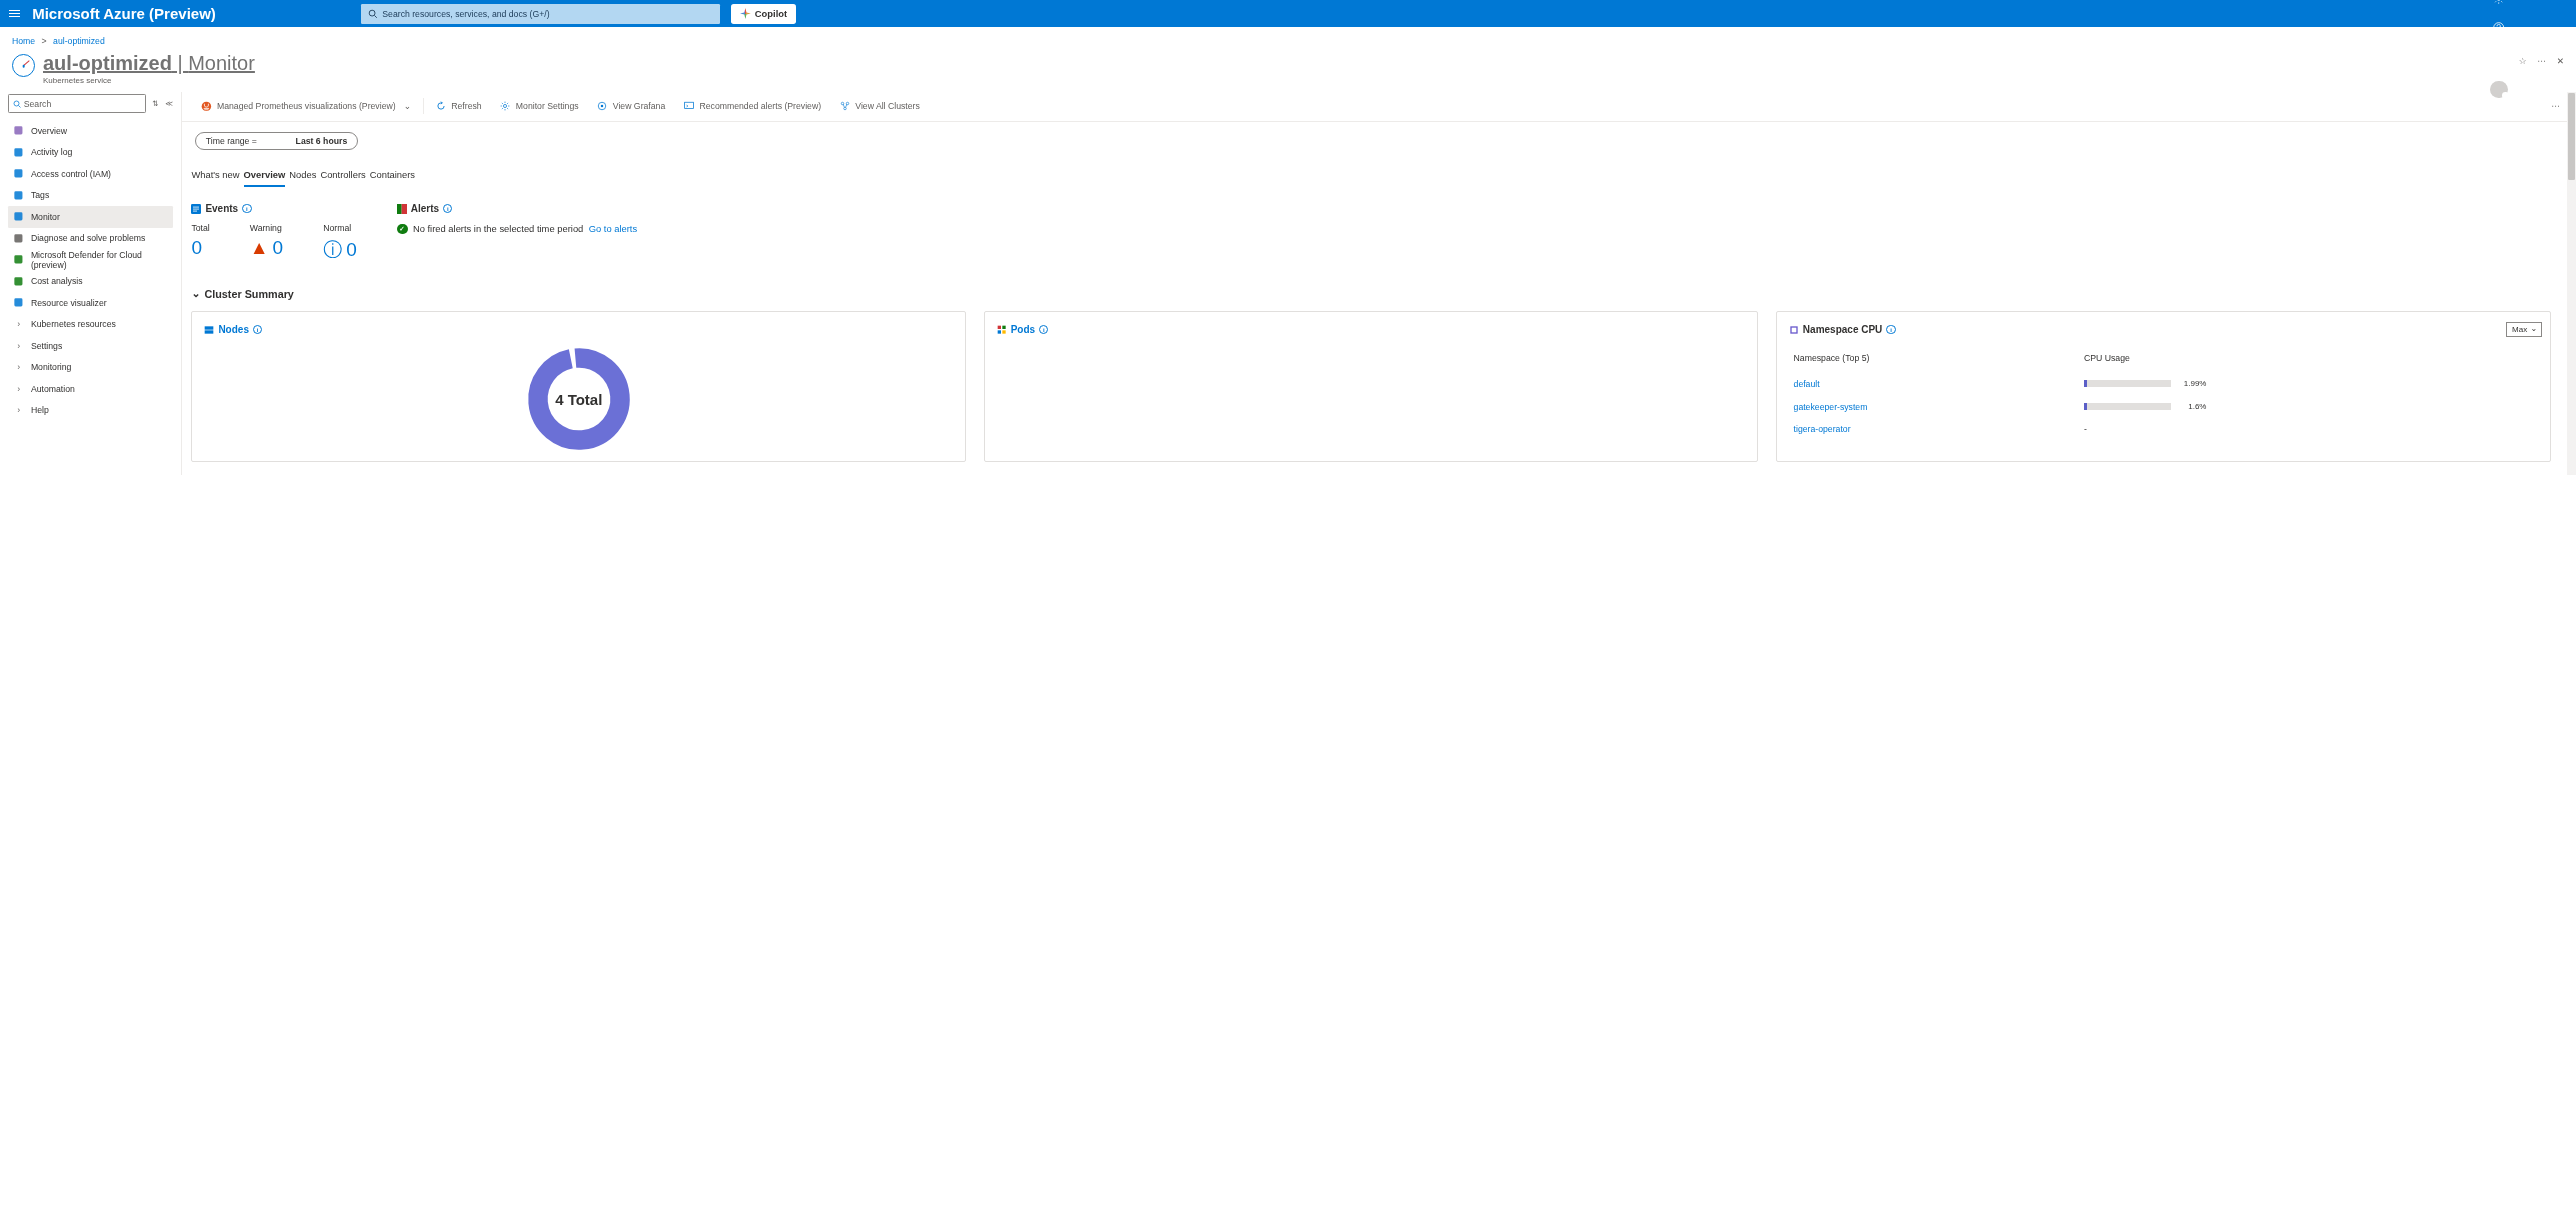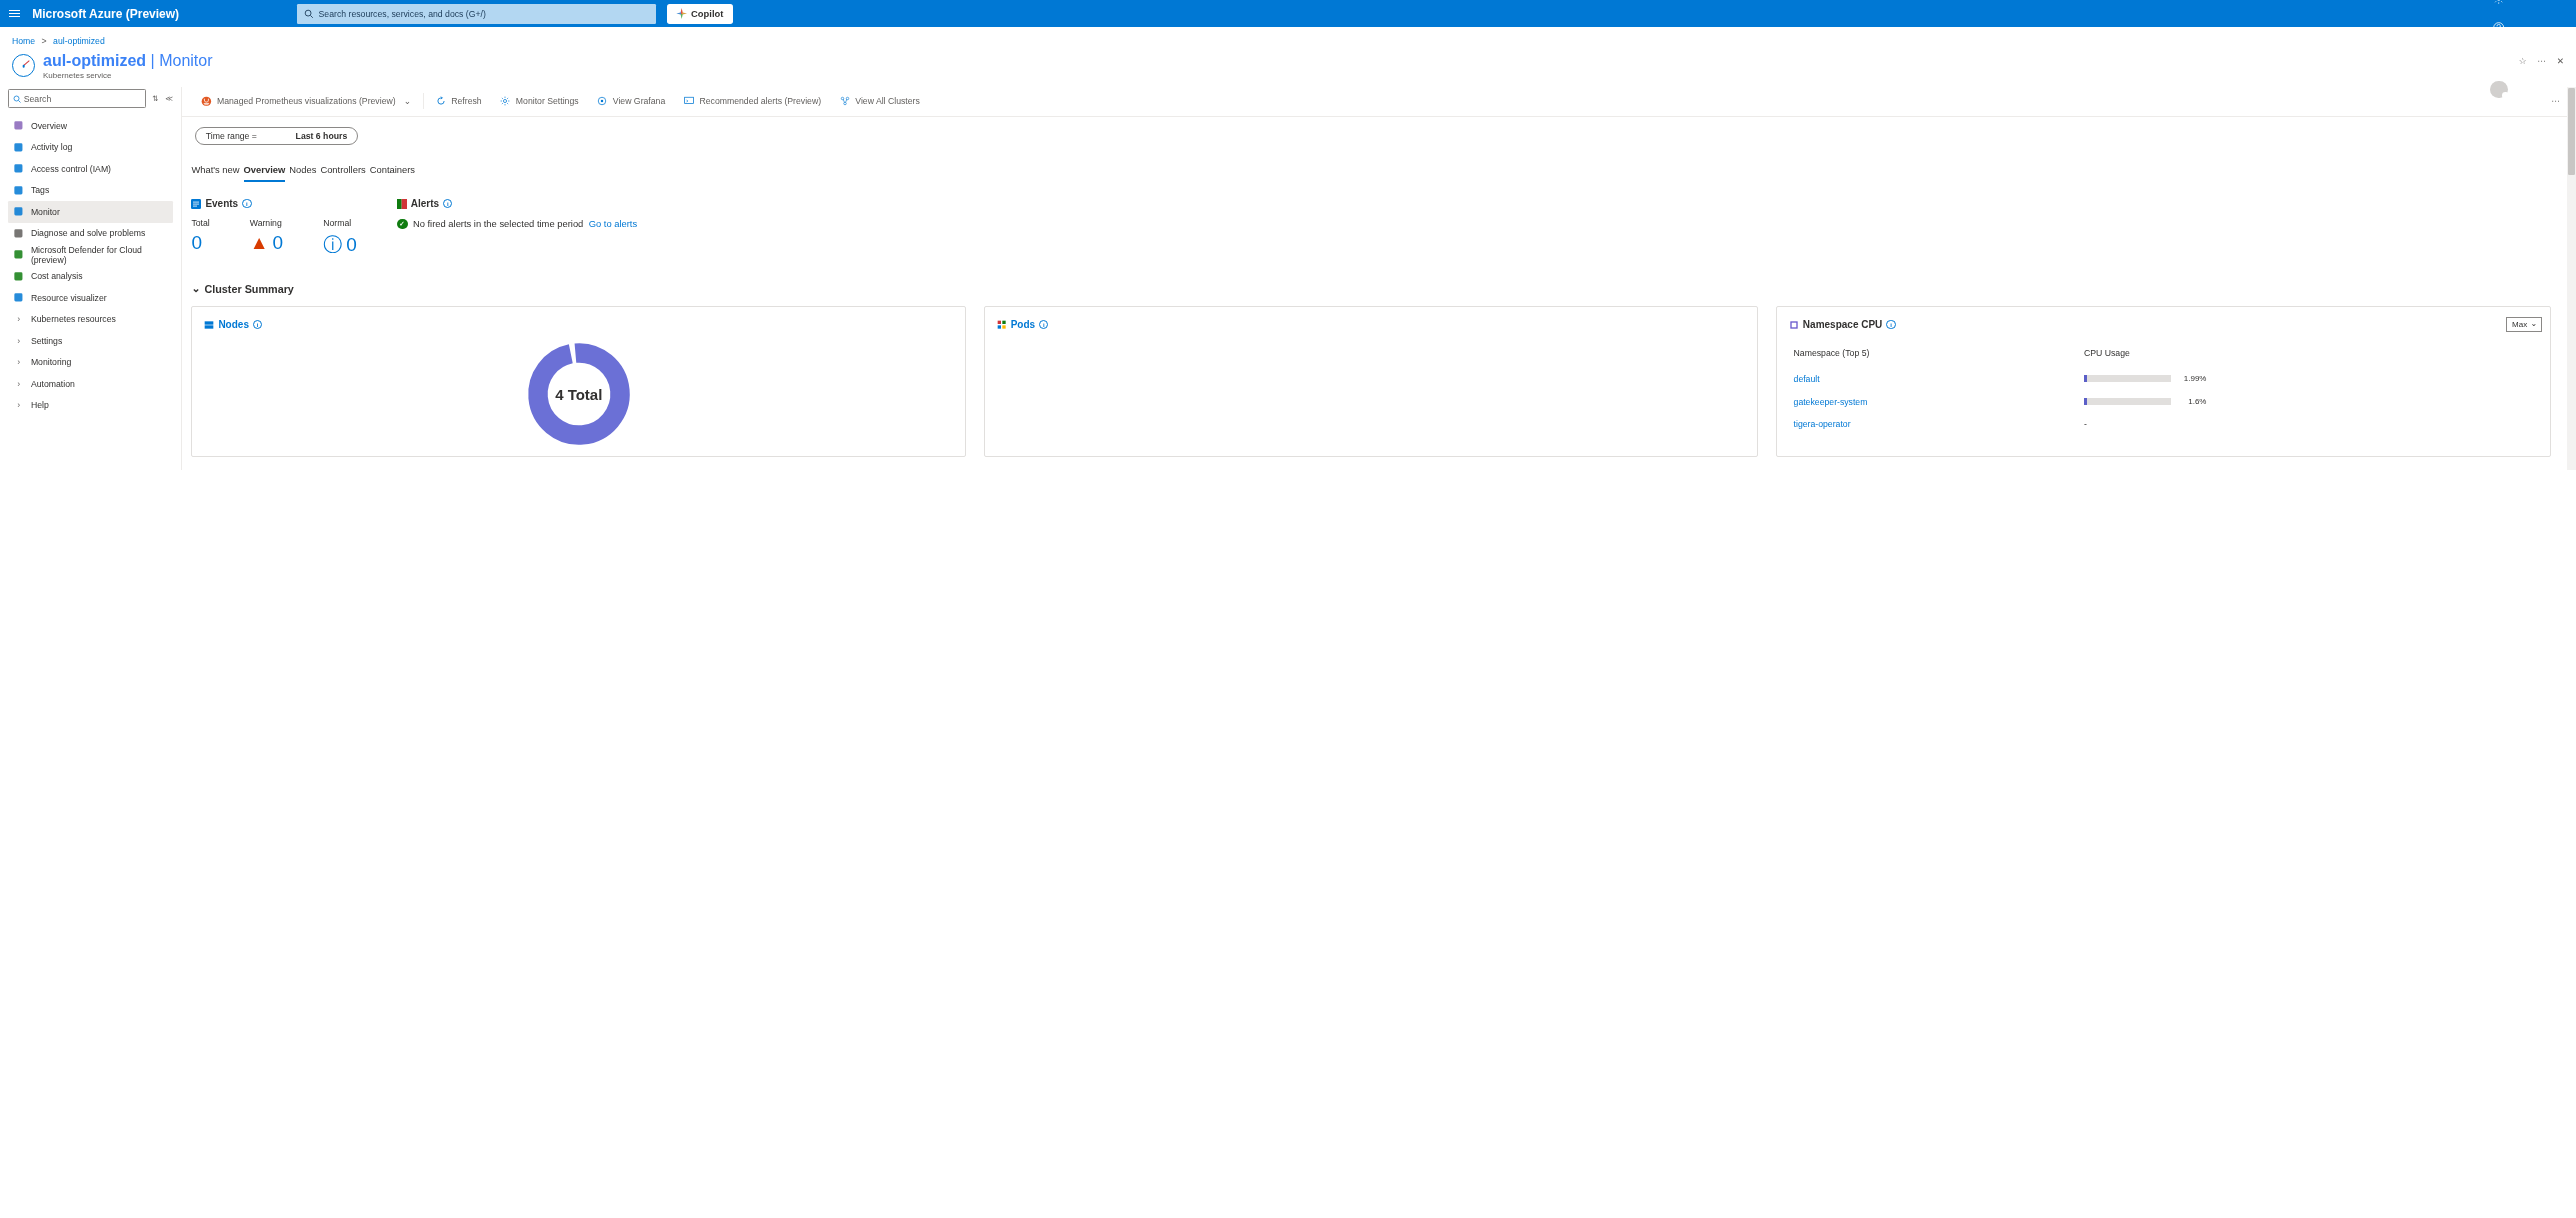--- a/index.html
+++ b/index.html
@@ -2,21 +2,21 @@
 <html style="font-size:10.8px"><head>
 <meta charset="utf-8">
 <style>
 * { box-sizing: border-box; margin: 0; padding: 0; }
 body { font-family: "Segoe UI", -apple-system, sans-serif; font-size: 8.7px; color: #323130; background: #fff; overflow-x: hidden; }
 
 
 .azure-header { height: 27px; background: #0078d4; display: flex; align-items: center; padding: 0 6.7px; color: #fff; }
 .hamburger { width: 13.4px; height: 13.4px; margin: 0 9.4px 0 2.7px; display: flex; flex-direction: column; justify-content: center; gap: 2px; cursor: pointer; }
 .hamburger span { height: 1.3px; background: #fff; width: 10.8px; }
-.brand { font-size: 12px; font-weight: 600; }
+.brand { font-size: 15px; font-weight: 600; margin-right: 27px; }
 .header-search { flex: 0 0 359px; margin-left: 118px; }
 .header-search .sbox { display: flex; align-items: center; height: 20px; background: #b3d7f2; border-radius: 1.3px; padding: 0 6.7px; color: #1b3a57; cursor: text; }
 .header-search .sbox svg { margin-right: 5.4px; }
 .header-search .sbox span { font-size: 8.7px; color: #1b3a57; }
 .copilot-btn { margin-left: 10.8px; height: 20px; background: #fff; border-radius: 2.7px; display: flex; align-items: center; padding: 0 9.4px; font-size: 9.4px; font-weight: 600; color: #323130; cursor: pointer; gap: 4px; }
 .copilot-icon { width: 10.8px; height: 10.8px; background: conic-gradient(#e2553f,#d9a441,#5fb05f,#4a8fd4,#6a5acd); border-radius: 50%; clip-path: polygon(50% 0,60% 40%,100% 50%,60% 60%,50% 100%,40% 60%,0 50%,40% 40%); }
 .header-icons { margin-left: auto; display: flex; align-items: center; gap: 1.3px; flex-direction: column; }
 .header-icons .hicon { width: 27px; height: 27px; display: flex; align-items: center; justify-content: center; cursor: pointer; }
 .account { font-size: 7.4px; font-weight: 600; letter-spacing: 0.2px; margin: 0 5.4px 0 9.4px; }
 .avatar { width: 17.5px; height: 17.5px; background: #d2d0ce; border-radius: 50%; position: relative; }
@@ -25,21 +25,21 @@
 
 .breadcrumb { padding: 9.4px 12px 1.3px; font-size: 8.7px; }
 .breadcrumb a { color: #0078d4; text-decoration: none; }
 .breadcrumb .sep { color: #605e5c; margin: 0 4px; }
 
 
 .title-row { display: flex; align-items: flex-start; padding: 4px 12px 6.7px; }
 .res-icon { width: 23px; height: 23px; border: 1.3px solid #0078d4; border-radius: 50%; margin: 2.7px 8px 0 0; position: relative; flex-shrink: 0; }
 .res-icon::before { content: ""; position: absolute; left: 50%; top: 50%; width: 8px; height: 1.3px; background: #d13438; transform-origin: left center; transform: translate(-0.7px,-0.7px) rotate(-40deg); }
 .res-icon::after { content: ""; position: absolute; width: 2.7px; height: 2.7px; background: #0078d4; border-radius: 50%; left: 50%; top: 50%; transform: translate(-50%,-50%); }
-.title-text h1 { font-size: 16px; font-weight: 600; color: #3b82f6; }
+.title-text h1 { font-size: 20px; font-weight: 600; color: #737373; text-decoration: underline; }
 .title-text h1 .sub { font-weight: 400; }
 .title-text .res-type { font-size: 8px; color: #605e5c; margin-top: 1.3px; }
 .title-actions { margin-left: auto; display: flex; align-items: center; gap: 10.8px; padding-top: 4px; }
 .title-actions .ticon { cursor: pointer; color: #605e5c; }
 
 
 .main { display: flex; }
 
 
 .sidebar { width: 181px; padding: 2.7px 8px 0; flex-shrink: 0; }

